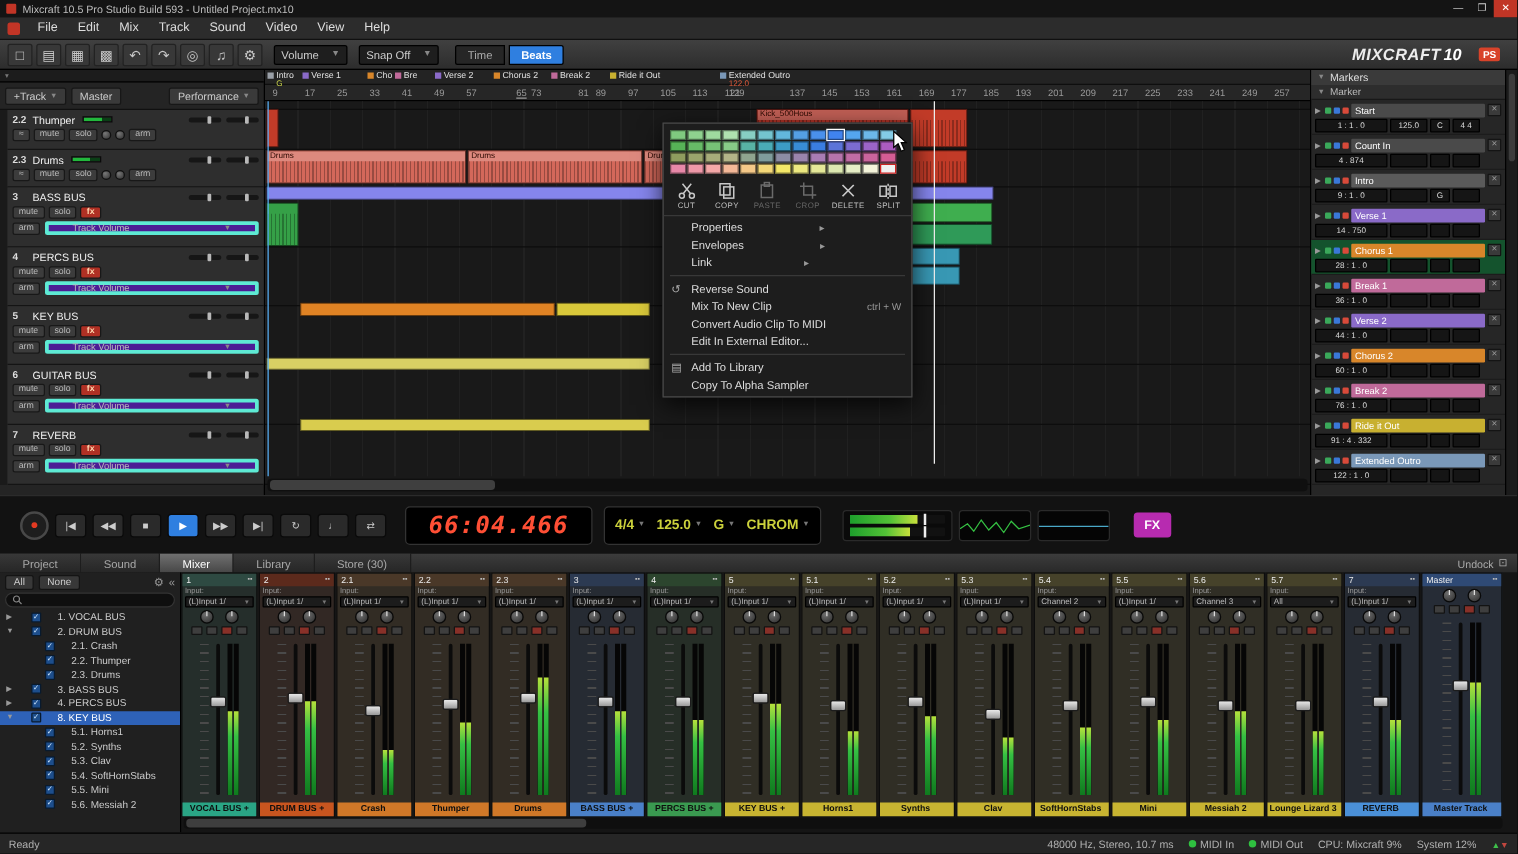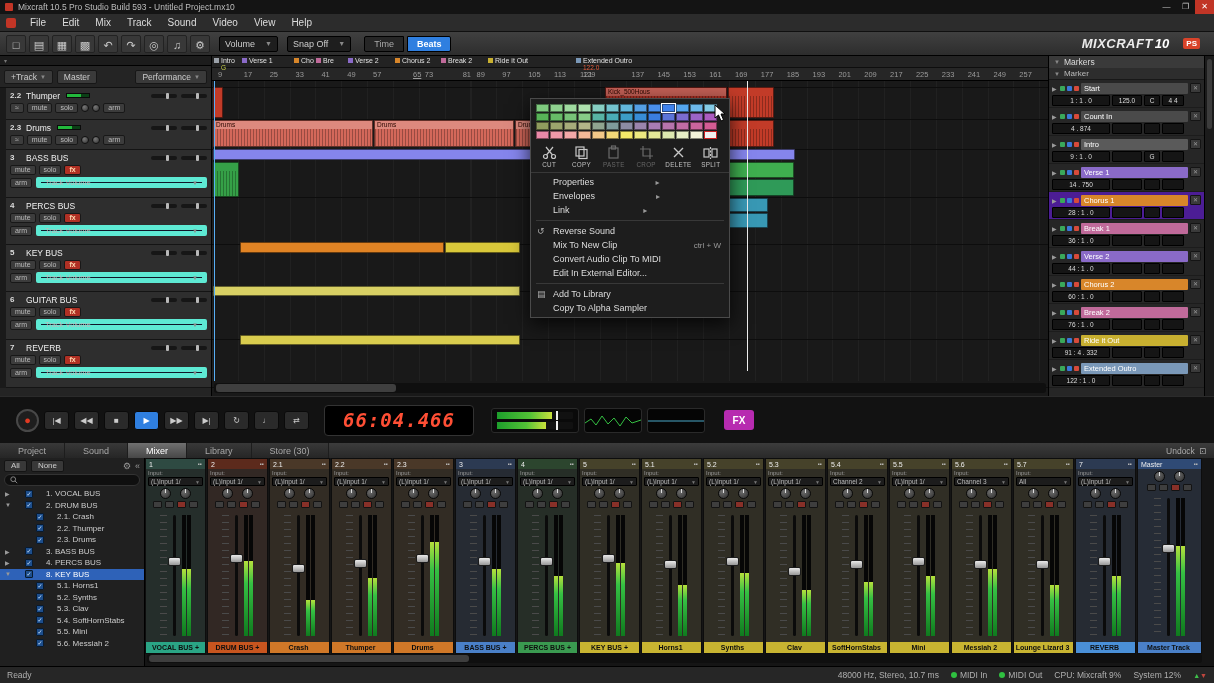--- a/index.html
+++ b/index.html
@@ -43,21 +43,21 @@
 .t-name{font-size:8.5px;color:#f0f0f0;white-space:nowrap}
 .sliders{margin-left:auto;display:flex;gap:4px}
 .mini-slider{width:26px;height:4px;background:#161616;border-radius:2px;position:relative;margin-top:1px}
 .mini-slider i{position:absolute;left:58%;top:-1px;width:3px;height:6px;background:#b8b8b8;border-radius:1px}
 .t-line2{display:flex;gap:3px;align-items:center;height:12px}
 .t-chip{background:#3c3c3c;border:1px solid #181818;border-radius:2px;font-size:7px;color:#bbb;padding:0 4px;height:10px;line-height:8px}
 .t-chip.fx{background:#b03024;color:#ffd9b0;font-weight:bold}
 .knob{width:8px;height:8px;border-radius:50%;background:radial-gradient(circle at 35% 30%,#777,#333);border:1px solid #111}
 .mini-meter{width:24px;height:5px;background:linear-gradient(90deg,#22b83c 0 65%,#0b3f16 65%);border:1px solid #0a0a0a;margin-left:2px}
 .t-line3{display:flex;gap:4px;align-items:center;height:13px}
-.vol-select{flex:1;height:11px;background:#0f172a;border:5px solid #5eead4;border-radius:2px;font-size:7.5px;color:#bbb;display:flex;align-items:center;justify-content:space-between;padding:0 4px}
+.vol-select{flex:1;height:11px;background:#4c1d95;border:3px solid #5eead4;border-radius:2px;font-size:7.5px;color:#bbb;display:flex;align-items:center;justify-content:space-between;padding:0 19px}
 .vol-select .dn{font-size:6px;color:#888}
 
 #timeline{position:absolute;left:212px;top:0;width:836px;height:340px;background:#191919;overflow:hidden}
 #flagrow{position:relative;height:12px;background:#232323;border-bottom:1px solid #0e0e0e;z-index:3;overflow:visible}
 .flag{position:absolute;top:1px;display:flex;flex-direction:column;white-space:nowrap}
 .flag .fl{display:flex;gap:2px;align-items:center;font-size:7px;color:#e0e0e0}
 .flag i{width:5px;height:5px;display:block}
 .flag .extra{font-size:6.5px;margin-left:7px}
 #ruler{position:relative;height:13px;background:#262626;border-bottom:1px solid #000;font-size:7.5px;color:#9a9a9a}
 .tick{position:absolute;top:2px}
@@ -69,21 +69,21 @@
 #playhead{position:absolute;top:25px;height:290px;width:1px;background:#ededed;z-index:6}
 #editline{position:absolute;top:25px;height:290px;width:1px;background:#57aef5;z-index:5}
 #tl-scroll{position:absolute;left:2px;right:2px;bottom:3px;height:10px;background:#0f0f0f;border-radius:3px}
 #tl-thumb{position:absolute;left:2px;top:1px;width:180px;height:8px;background:#3f3f3f;border-radius:3px}
 
 #markers{position:absolute;left:1048px;top:0;width:156px;height:340px;background:#262626;border-left:1px solid #000}
 .mk-head{height:12px;background:#3a3a3a;font-size:8.5px;color:#ddd;display:flex;align-items:center;gap:4px;padding:0 5px}
 .mk-sub{height:12px;background:#2d2d2d;border-bottom:1px solid #181818;font-size:8px;color:#bbb;display:flex;align-items:center;gap:4px;padding:0 5px}
 .mk-sub .dn,.mk-head .dn{font-size:6px;color:#888}
 .mrow{height:28px;border-bottom:1px solid #1c1c1c;padding:2px 3px 0}
-.mrow.sel{background:#4c1d95}
+.mrow.sel{background:#14532d}
 .mr1{display:flex;align-items:center;gap:2px;height:12px}
 .mr1 .ar{font-size:6px;color:#999;width:6px}
 .dotk{width:5px;height:5px;border-radius:1px}
 .dg{background:#3aa85a}.db{background:#3a78d8}.dr{background:#d84a3a}
 .mname{flex:1;font-size:7.5px;color:#fff;padding:0 3px;height:11px;line-height:11px;border-radius:1px;white-space:nowrap;overflow:hidden}
 .mx{width:11px;height:10px;background:#3a3a3a;border:1px solid #141414;color:#999;font-size:6px;line-height:8px;text-align:center;border-radius:1px}
 .mr2{display:flex;gap:2px;height:11px;margin-top:1px}
 .mbox{background:#151515;border:1px solid #000;border-radius:1px;font-size:6.5px;color:#ddd;display:flex;align-items:center;justify-content:center;overflow:hidden}
 .mpos{width:58px}.mtempo{width:30px}.mkey{width:16px}.msig{width:22px}
 #vscroll{position:absolute;left:1204px;top:0;width:10px;height:340px;background:#1b1b1b;border-left:1px solid #000}
@@ -815,20 +815,38 @@
           <span>↻</span>
         </span>
         <span class="tr-btn">
           <span>♩</span>
         </span>
         <span class="tr-btn">
           <span>⇄</span>
         </span>
       </span>
     <div id="timedisp">66:04.466</div>
+    <div id="sigpanel">
+      <span class="sp-item">
+          <span>4/4</span>
+          <span class="dn">▼</span>
+        </span>
+      <span class="sp-item">
+          <span>125.0</span>
+          <span class="dn">▼</span>
+        </span>
+      <span class="sp-item">
+          <span>G</span>
+          <span class="dn">▼</span>
+        </span>
+      <span class="sp-item">
+          <span>CHROM</span>
+          <span class="dn">▼</span>
+        </span>
+    </div>
     <div id="mmeter">
       <div class="mbar">
           <i style="width:72%"></i>
           <u></u>
         </div>
       <div class="mbar">
           <i style="width:64%"></i>
           <u></u>
         </div>
     </div>

